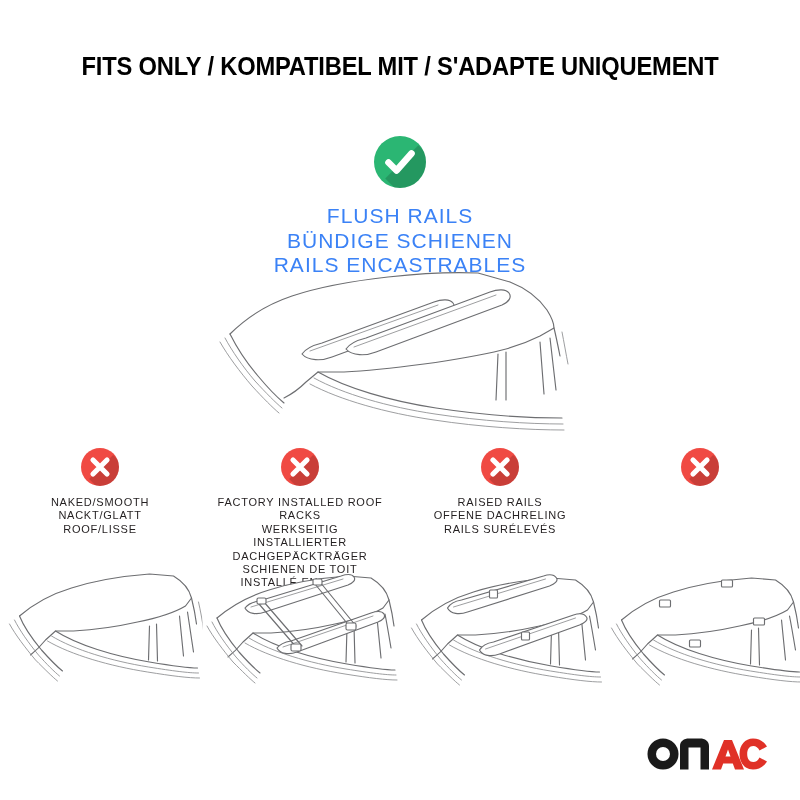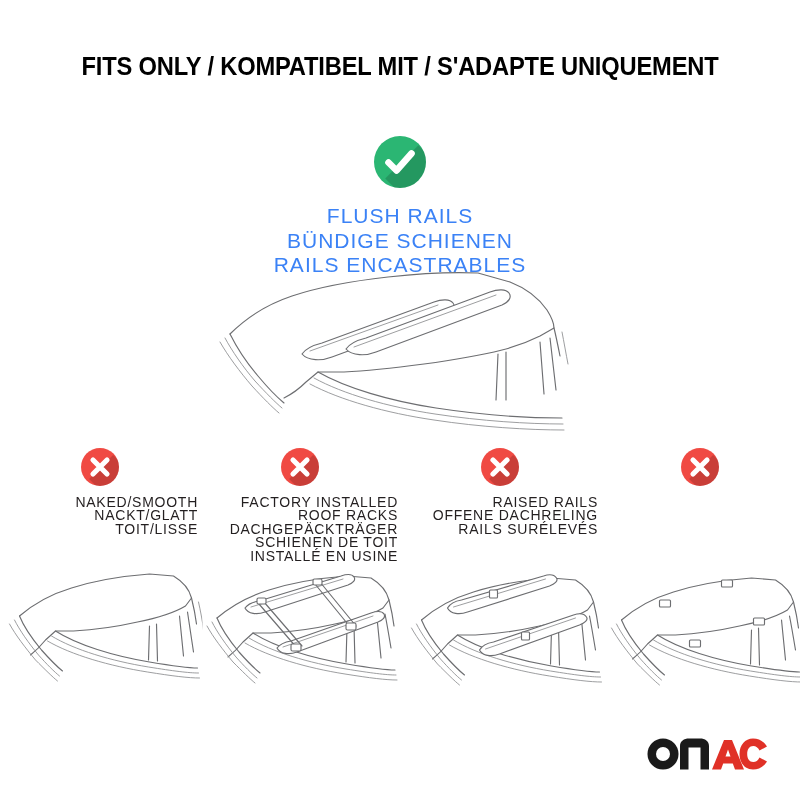--- a/index.html
+++ b/index.html
@@ -99,27 +99,26 @@
     width: 200px;
     text-align: center;
     position: relative;
   }
   .cell .badge {
     width: 38px;
     height: 38px;
   }
   .cell-label {
     margin-top: 10px;
-    font-size: 14px;
+    font-size: 11px;
     line-height: 13.4px;
     letter-spacing: 0.75px;
     color: #231f20;
     font-weight: 400;
-    padding: 0 2px;
-    text-align: right;
+    padding: 0 14px;
   }
   .cell-figure {
     position: absolute;
     top: 112px;
     left: 50%;
     transform: translateX(-50%);
     width: 205px;
     height: 135px;
   }
   .cell-figure.wide { width: 218px; }
@@ -210,21 +209,21 @@
   <div class="cell">
     <div class="badge no">
       <div class="shadow"></div>
       <svg viewBox="0 0 38 38" aria-hidden="true">
         <path d="M12 12 L26 26 M26 12 L12 26" fill="none" stroke="#ffffff" stroke-width="5.2" stroke-linecap="round"></path>
       </svg>
     </div>
     <div class="cell-label">
       <div>NAKED/SMOOTH</div>
       <div>NACKT/GLATT</div>
-      <div>TOIT/LISSE</div>
+      <div>ROOF/LISSE</div>
     </div>
     <div class="cell-figure">
       <svg viewBox="0 0 205 135" aria-hidden="true">
         <path class="ln fillwhite" d="M22 56 C36 44 54 34 74 28 C96 21 126 16 152 14 L176 16
                  C186 22 192 30 194 38 L188 46 C178 52 160 58 140 62
                  C118 67 94 70 76 71 L58 71 L48 80 C44 85 38 91 33 95"></path>
         <path class="ln" d="M22 56 C26 66 34 78 44 90 C52 99 60 107 65 111"></path>
         <path class="ln-thin" d="M17 60 C22 70 31 83 41 95 C49 104 57 112 62 116"></path>
         <path class="ln-thin" d="M12 64 C18 75 28 88 38 100 C47 109 55 117 60 121"></path>
         <path class="ln" d="M58 71 C80 85 116 96 152 102 C176 106 190 108 200 108"></path>
@@ -242,20 +241,21 @@
 
   <div class="cell">
     <div class="badge no">
       <div class="shadow"></div>
       <svg viewBox="0 0 38 38" aria-hidden="true">
         <path d="M12 12 L26 26 M26 12 L12 26" fill="none" stroke="#ffffff" stroke-width="5.2" stroke-linecap="round"></path>
       </svg>
     </div>
     <div class="cell-label">
       <div>FACTORY INSTALLED ROOF RACKS</div>
+      <div>WERKSEITIG INSTALLIERTER</div>
       <div>DACHGEPÄCKTRÄGER</div>
       <div>SCHIENEN DE TOIT INSTALLÉ EN USINE</div>
     </div>
     <div class="cell-figure wide">
       <svg viewBox="0 0 218 135" aria-hidden="true">
 
         <path class="ln fillwhite" d="M26 58 C40 46 58 36 78 30 C100 23 130 18 156 16 L180 18
                  C190 24 196 32 198 40 L192 48 C182 54 164 60 144 64
                  C122 69 98 72 80 73 L62 73 L52 82 C48 87 42 93 37 97"></path>
         <path class="ln" d="M26 58 C30 68 38 80 48 92 C56 101 64 109 69 113"></path>

